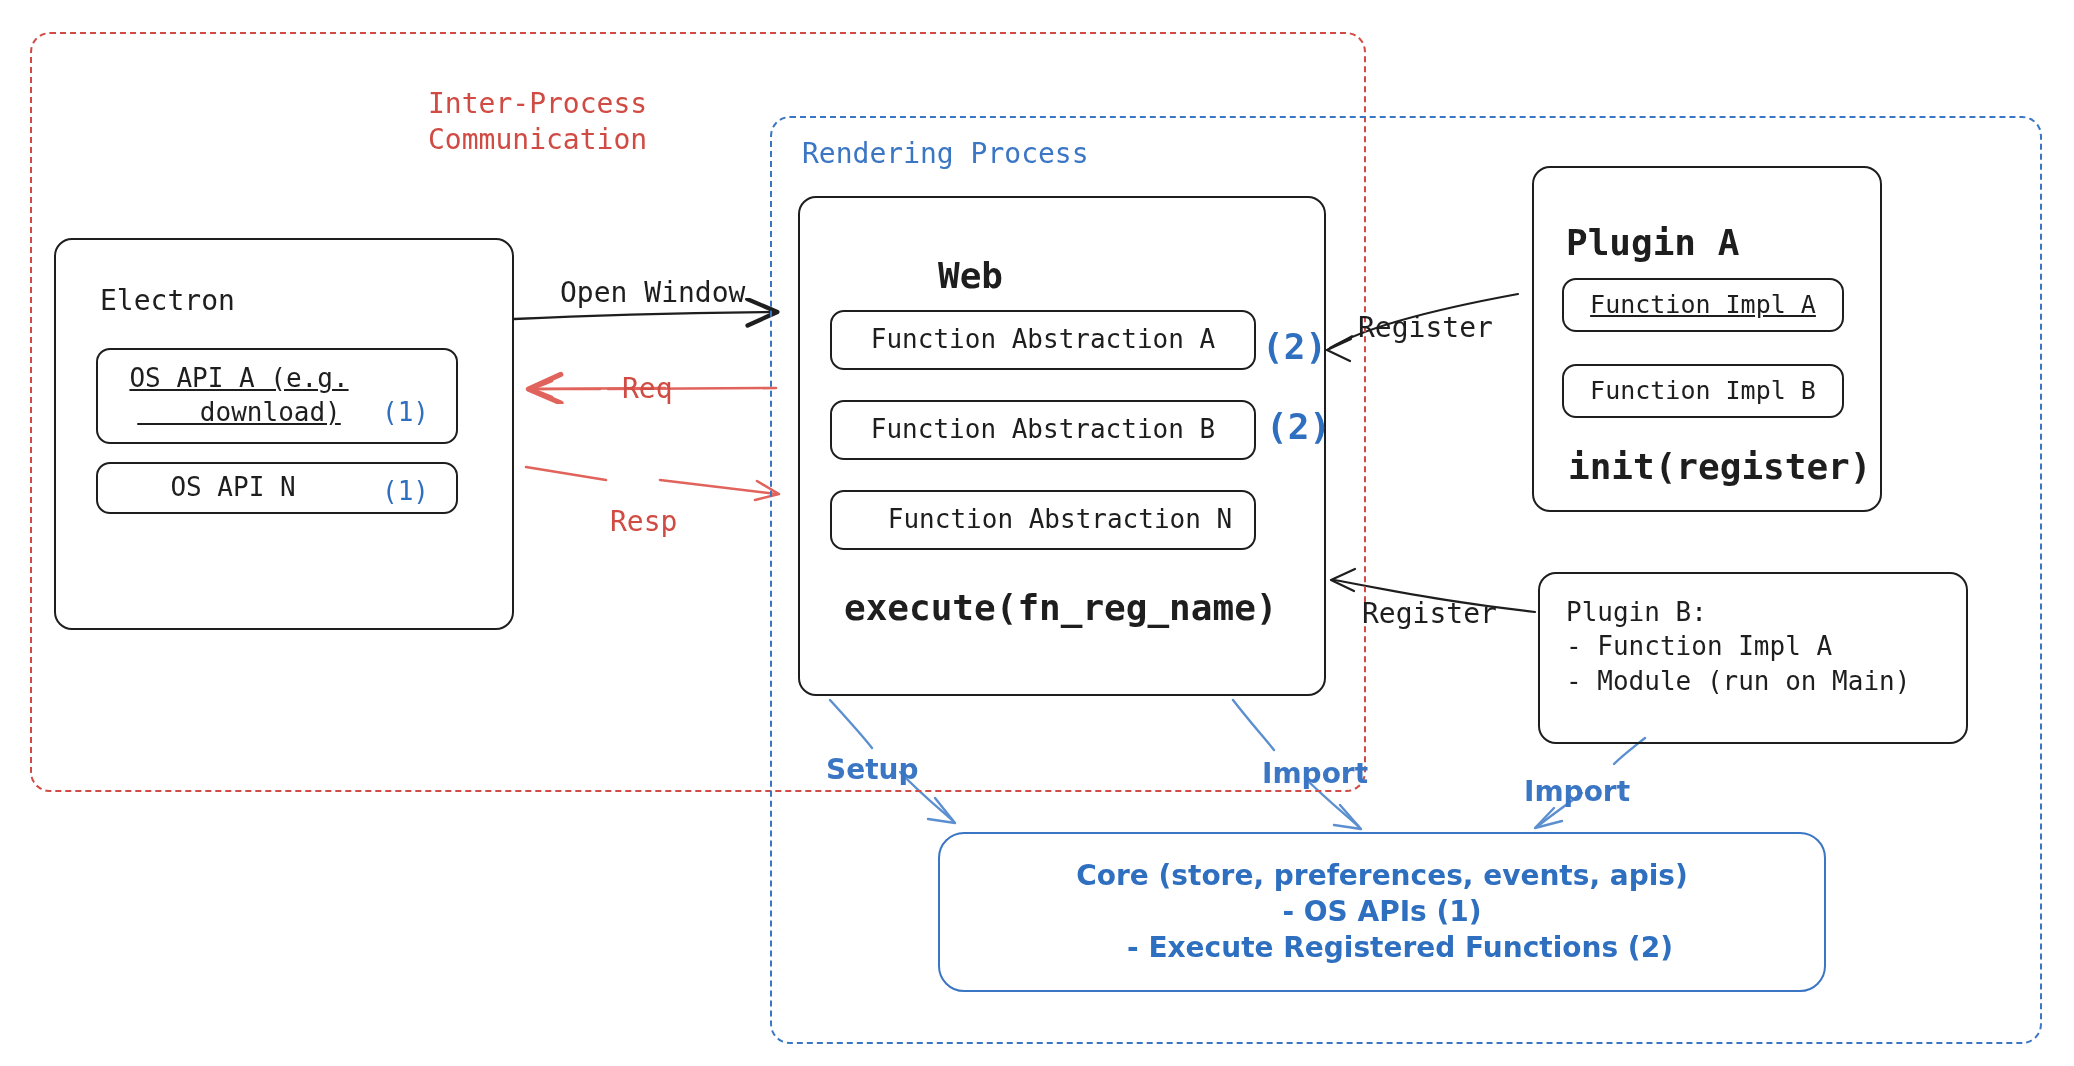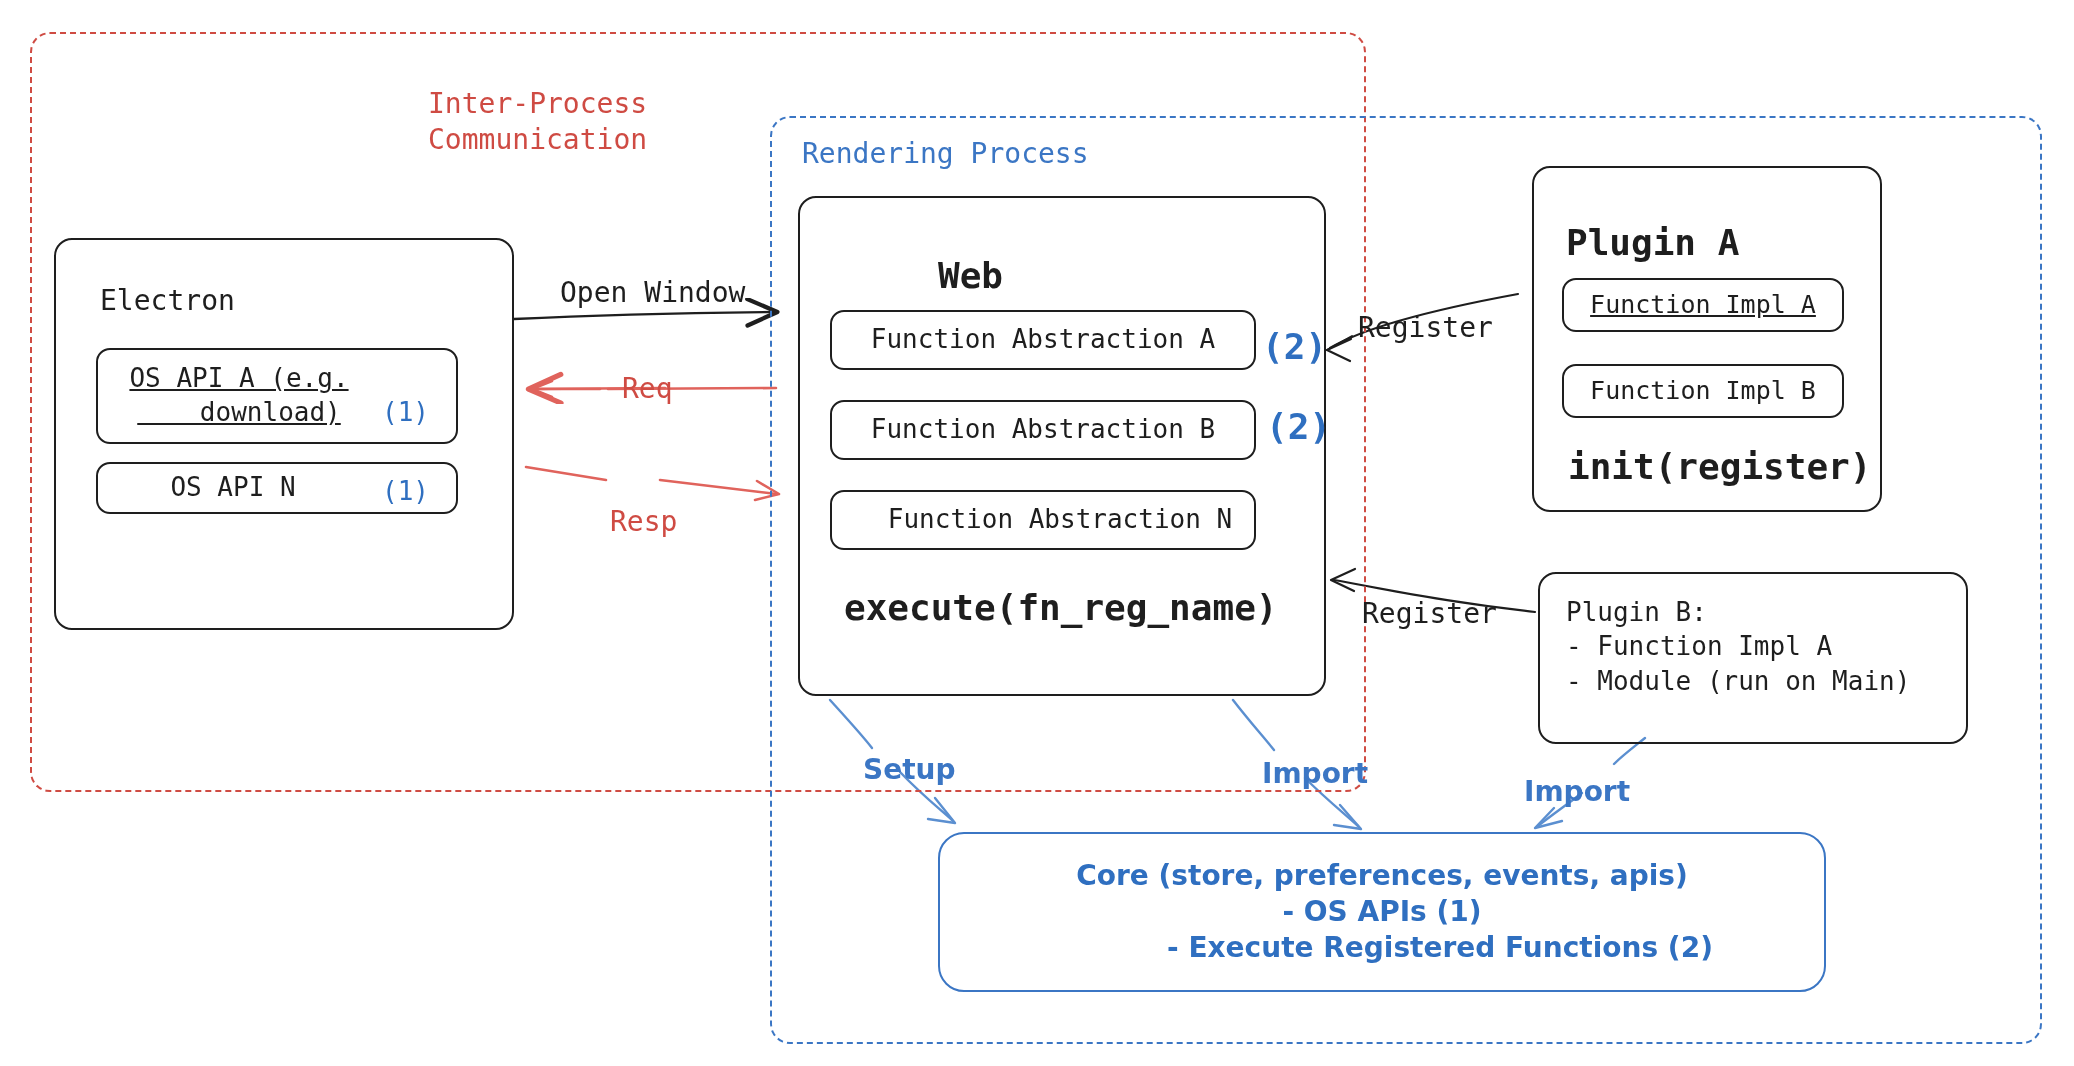--- a/index.html
+++ b/index.html
@@ -195,26 +195,26 @@
 
   <div class="box" style="left:1538px; top:572px; width:430px; height:172px;"></div>
   <div class="t fs-26" style="left:1566px; top:595px; line-height:1.32;">Plugin B:
 - Function Impl A
 - Module (run on Main)</div>
 
   <div style="position:absolute; left:938px; top:832px; width:888px; height:160px;
               border:2.6px solid #3b76c4; border-radius:26px; box-sizing:border-box;"></div>
   <div class="t blue corefont" style="left:938px; top:858px; width:888px; font-size:28px; text-align:center;">Core (store, preferences, events, apis)</div>
   <div class="t blue corefont" style="left:938px; top:894px; width:888px; font-size:28px; text-align:center;">- OS APIs (1)</div>
-  <div class="t blue corefont" style="left:978px; top:930px; width:924px; font-size:28px; text-align:center;">- Execute Registered Functions (2)</div>
+  <div class="t blue corefont" style="left:938px; top:930px; width:924px; font-size:28px; text-align:center;">- Execute Registered Functions (2)</div>
 
   <div class="t fs-28" style="left:560px; top:275px;">Open Window</div>
   <div class="t red fs-28" style="left:622px; top:371px;">Req</div>
   <div class="t red fs-28" style="left:610px; top:462px;margin-top:42px;">Resp</div>
 
   <div class="t fs-28" style="left:1358px; top:310px;">Register</div>
   <div class="t fs-28" style="left:1362px; top:596px;">Register</div>
 
-  <div class="t blue2 fs-28 corefont" style="left:863px; top:752px;">Setup</div>
+  <div class="t blue2 fs-28 corefont" style="left:826px; top:752px;">Setup</div>
   <div class="t blue2 fs-28 corefont" style="left:1262px; top:756px;">Import</div>
   <div class="t blue2 fs-28 corefont" style="left:1524px; top:774px;">Import</div>
 
 </div>
 
 </body></html>

